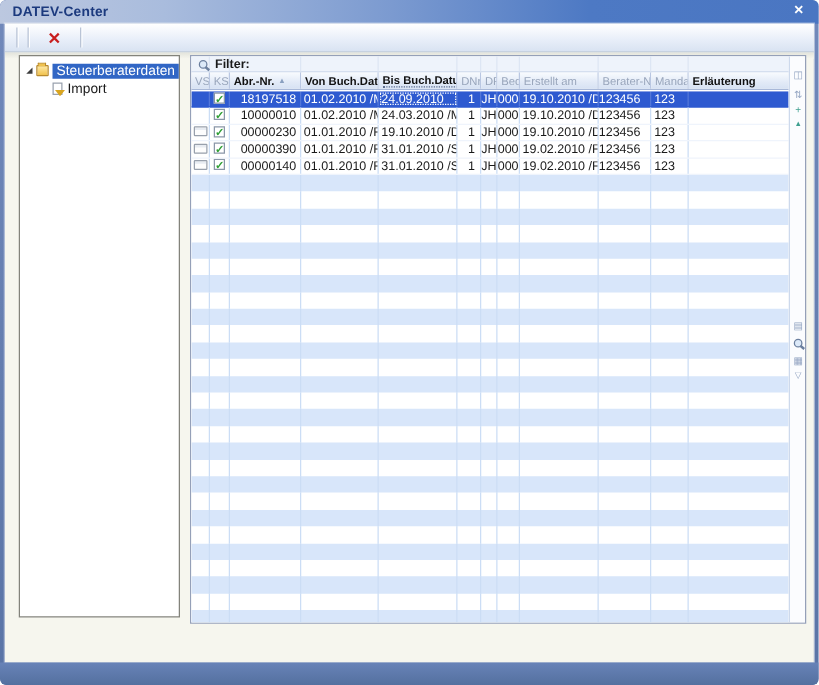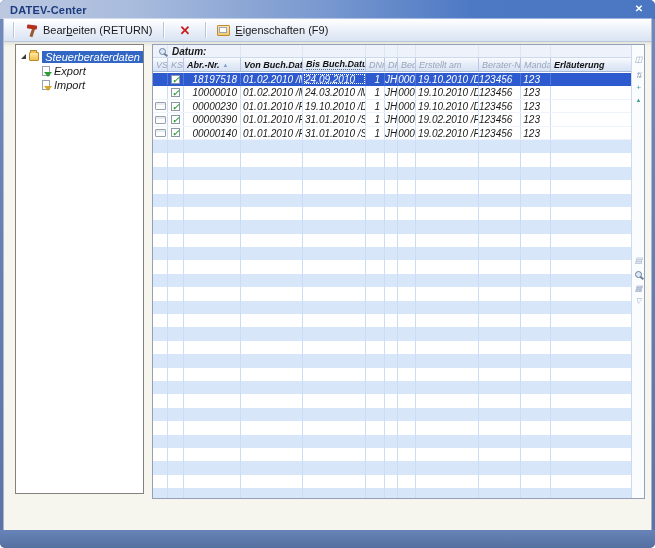--- a/index.html
+++ b/index.html
@@ -36,21 +36,21 @@
   .icon-props{ position:relative; width:13px; height:11px;
     background:linear-gradient(#fce9b8,#f2c althougha 0); background:linear-gradient(#fce9b8,#f2ca6a);
     border:1px solid #c08a30; border-radius:1px;}
   .icon-props::before{ content:""; position:absolute; left:1px; top:1px; width:6px; height:4px; background:#fff; border:1px solid #9aa4b4;}
   
   .tabstrip{ height:20px; padding-left:9px; border-bottom:1px solid #c2c2b4; display:flex; align-items:flex-end; }
   .tab{ height:17px; padding:0 9px; margin-bottom:-1px; display:flex; align-items:center;
     background:linear-gradient(#fdfdfb,#f4f4eb); border:1px solid #98a0ac; border-bottom:none;
     border-radius:3px 3px 0 0; }
   
-  .tabpage{ position:relative; height:385px;font-style:italic; }
+  .tabpage{ position:relative; height:385px; }
   .tabpage::before{ content:""; position:absolute; top:0; left:0; right:0; height:5px;
     background:linear-gradient(#e3e4dc,#f6f6ee); }
   
   .tree-panel{ position:absolute; left:11px; top:2px; width:129px; height:450px;
     background:#fff; border:1px solid #83837b; padding-top:5px; font-size:11px;}
   .tree-row{ display:flex; align-items:center; height:13px; margin-bottom:1px; }
   .tree-root{ padding-left:5px; }
   .tree-child{ padding-left:26px; gap:4px; }
   .tri{ width:0; height:0; border-bottom:5px solid #3c3c3c; border-left:5px solid transparent; margin-right:3px;}
   .folder{ position:relative; width:13px; height:9px; background:linear-gradient(#ffe9a2,#f0c24f);
@@ -114,64 +114,50 @@
 
   <div class="titlebar">
     <span class="title-text">DATEV-Center</span>
     <span class="close-btn">✕</span>
   </div>
 
   <div class="win-body">
 
     <div class="toolbar">
       <div class="tsep"></div>
-      <div class="tbtn">
-        <span class="icon-hammer"></span>
-        <span class="lbl"><span>Bear</span><span class="u">b</span><span>eiten (RETURN)</span></span>
-      </div>
       <div class="tsep"></div>
       <div class="tbtn">
         <span class="icon-x">✕</span>
       </div>
       <div class="tsep"></div>
-      <div class="tbtn">
-        <span class="icon-props"></span>
-        <span class="lbl"><span></span><span class="u">E</span><span>igenschaften (F9)</span></span>
-      </div>
     </div>
 
 
     <div class="tabpage">
 
       <div class="tree-panel">
         <div class="tree-row tree-root">
           <span class="tri"></span>
           <span class="folder"></span>
           <span class="tree-label-sel">Steuerberaterdaten</span>
         </div>
         <div class="tree-row tree-child">
           <span class="mini-sheet">
-              <span class="mini-arrow"></span>
-            </span>
-          <span>Export</span>
-        </div>
-        <div class="tree-row tree-child">
-          <span class="mini-sheet">
               <span class="mini-arrow imp"></span>
             </span>
           <span>Import</span>
         </div>
       </div>
 
       <div class="table-panel">
         <div class="table-inner">
           <div class="filter-row" id="filter-row">
             <div class="filter-overlay">
               <span class="mag"></span>
-              <span class="filter-label">Datum:</span>
+              <span class="filter-label">Filter:</span>
             </div>
           <div class="fcell k-vs" style="width: 15px;"></div>
               <div class="fcell k-ks" style="width: 16px;"></div>
               <div class="fcell k-abr" style="width: 57px;"></div>
               <div class="fcell k-von" style="width: 62px;"></div>
               <div class="fcell k-bis" style="width: 63px;"></div>
               <div class="fcell k-dnr" style="width: 19px;"></div>
               <div class="fcell k-df" style="width: 13px;"></div>
               <div class="fcell k-bed" style="width: 18px;"></div>
               <div class="fcell k-erstellt" style="width: 63px;"></div>

